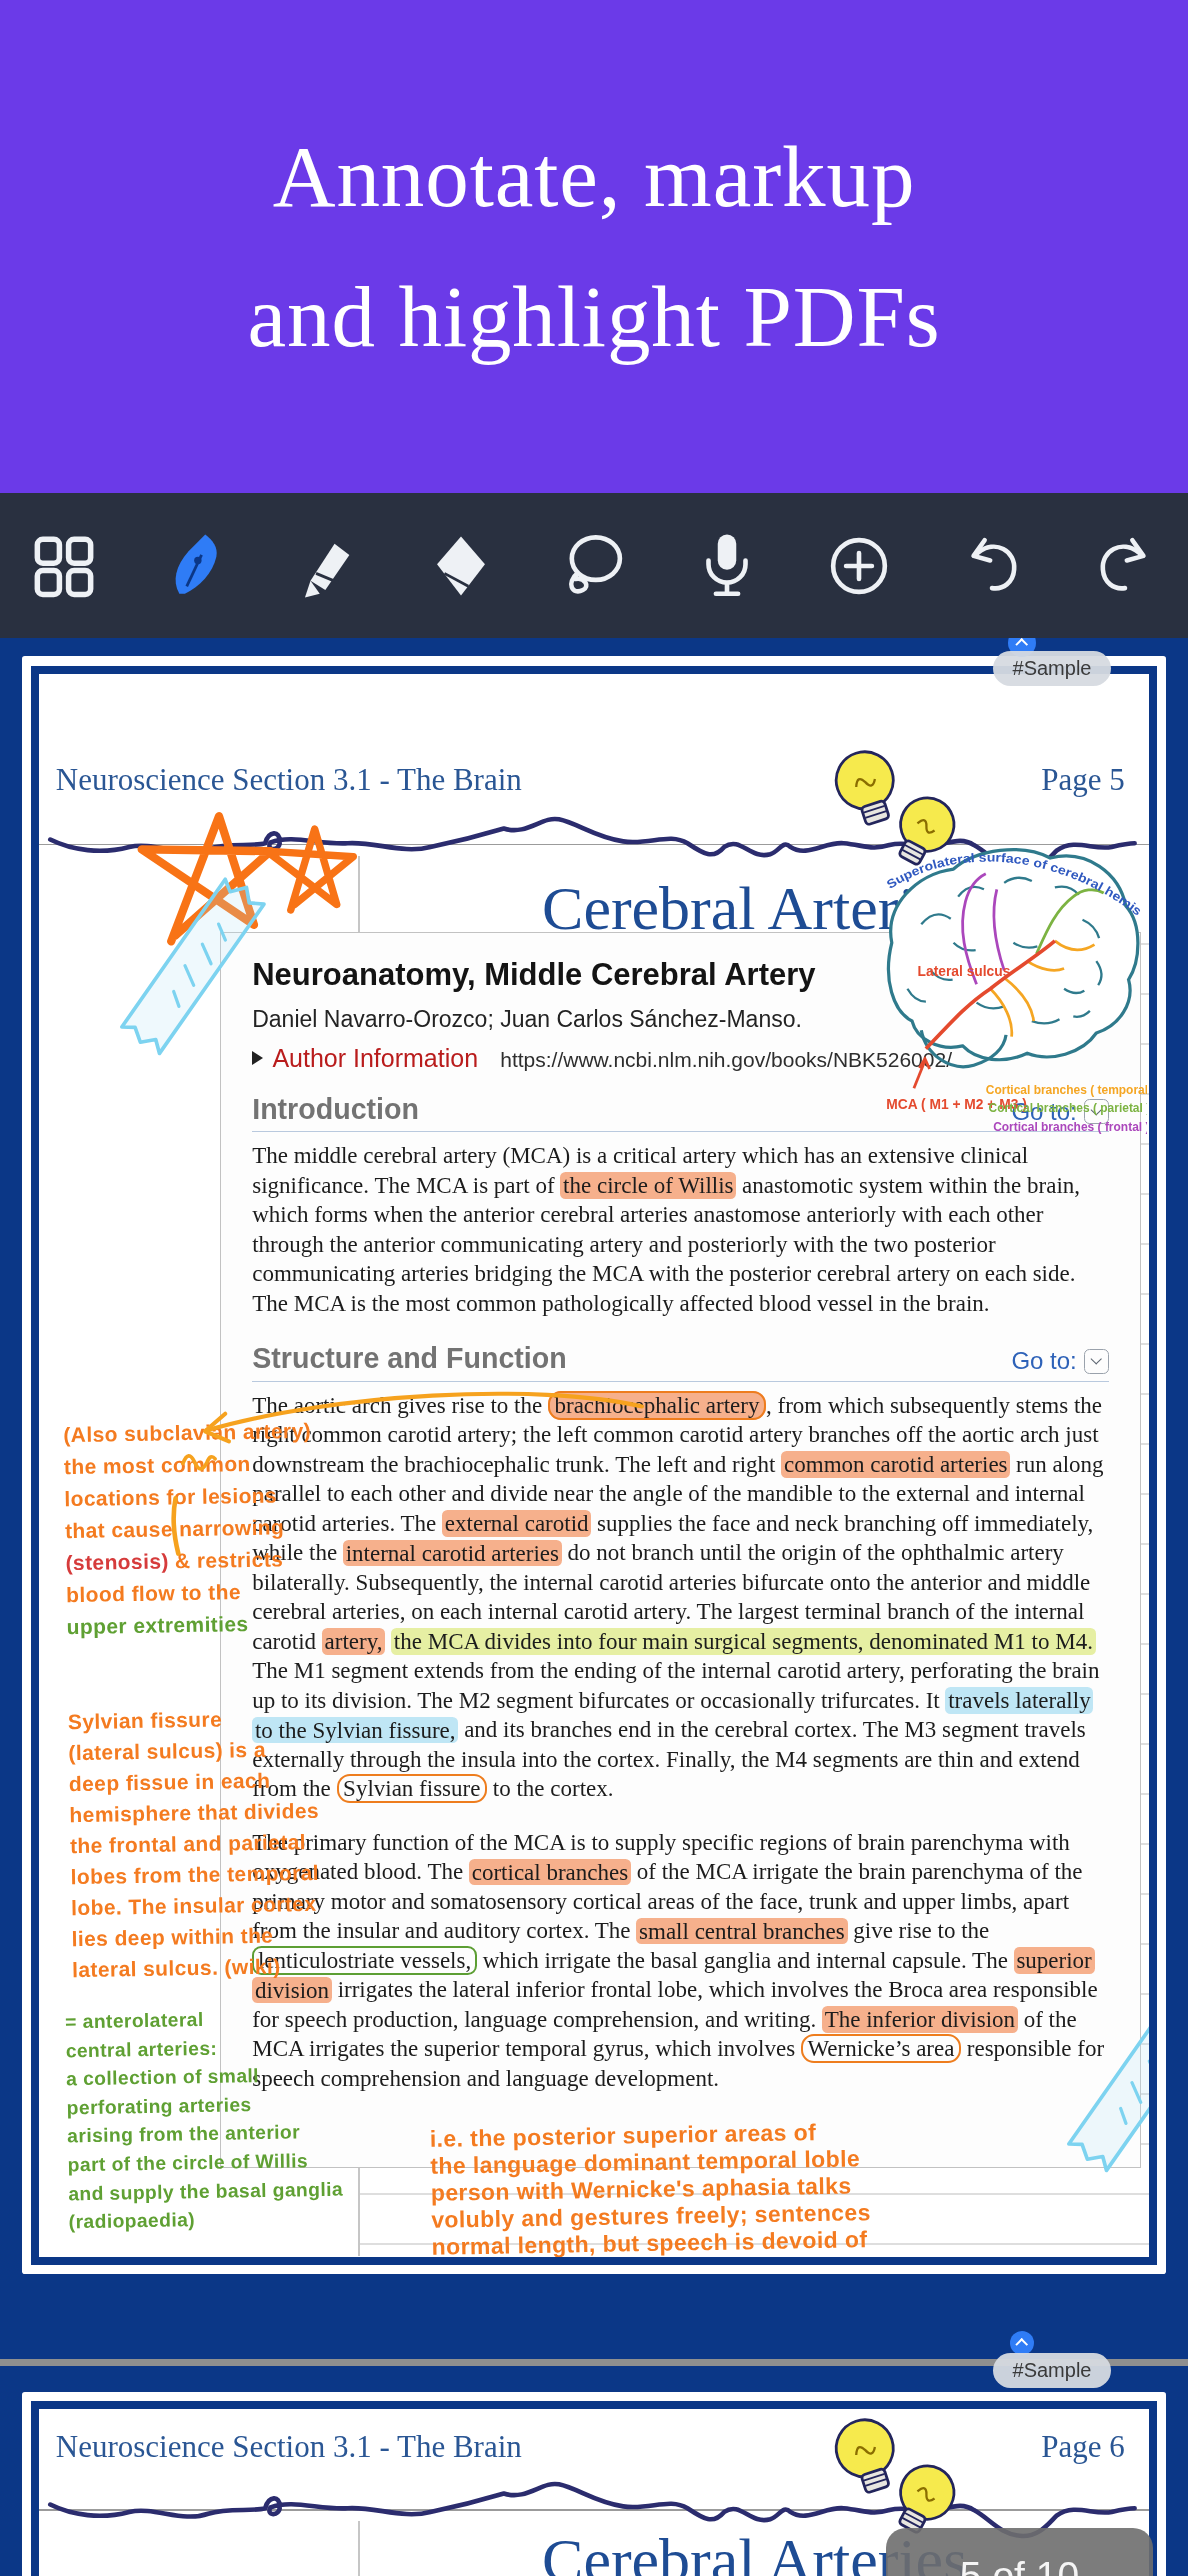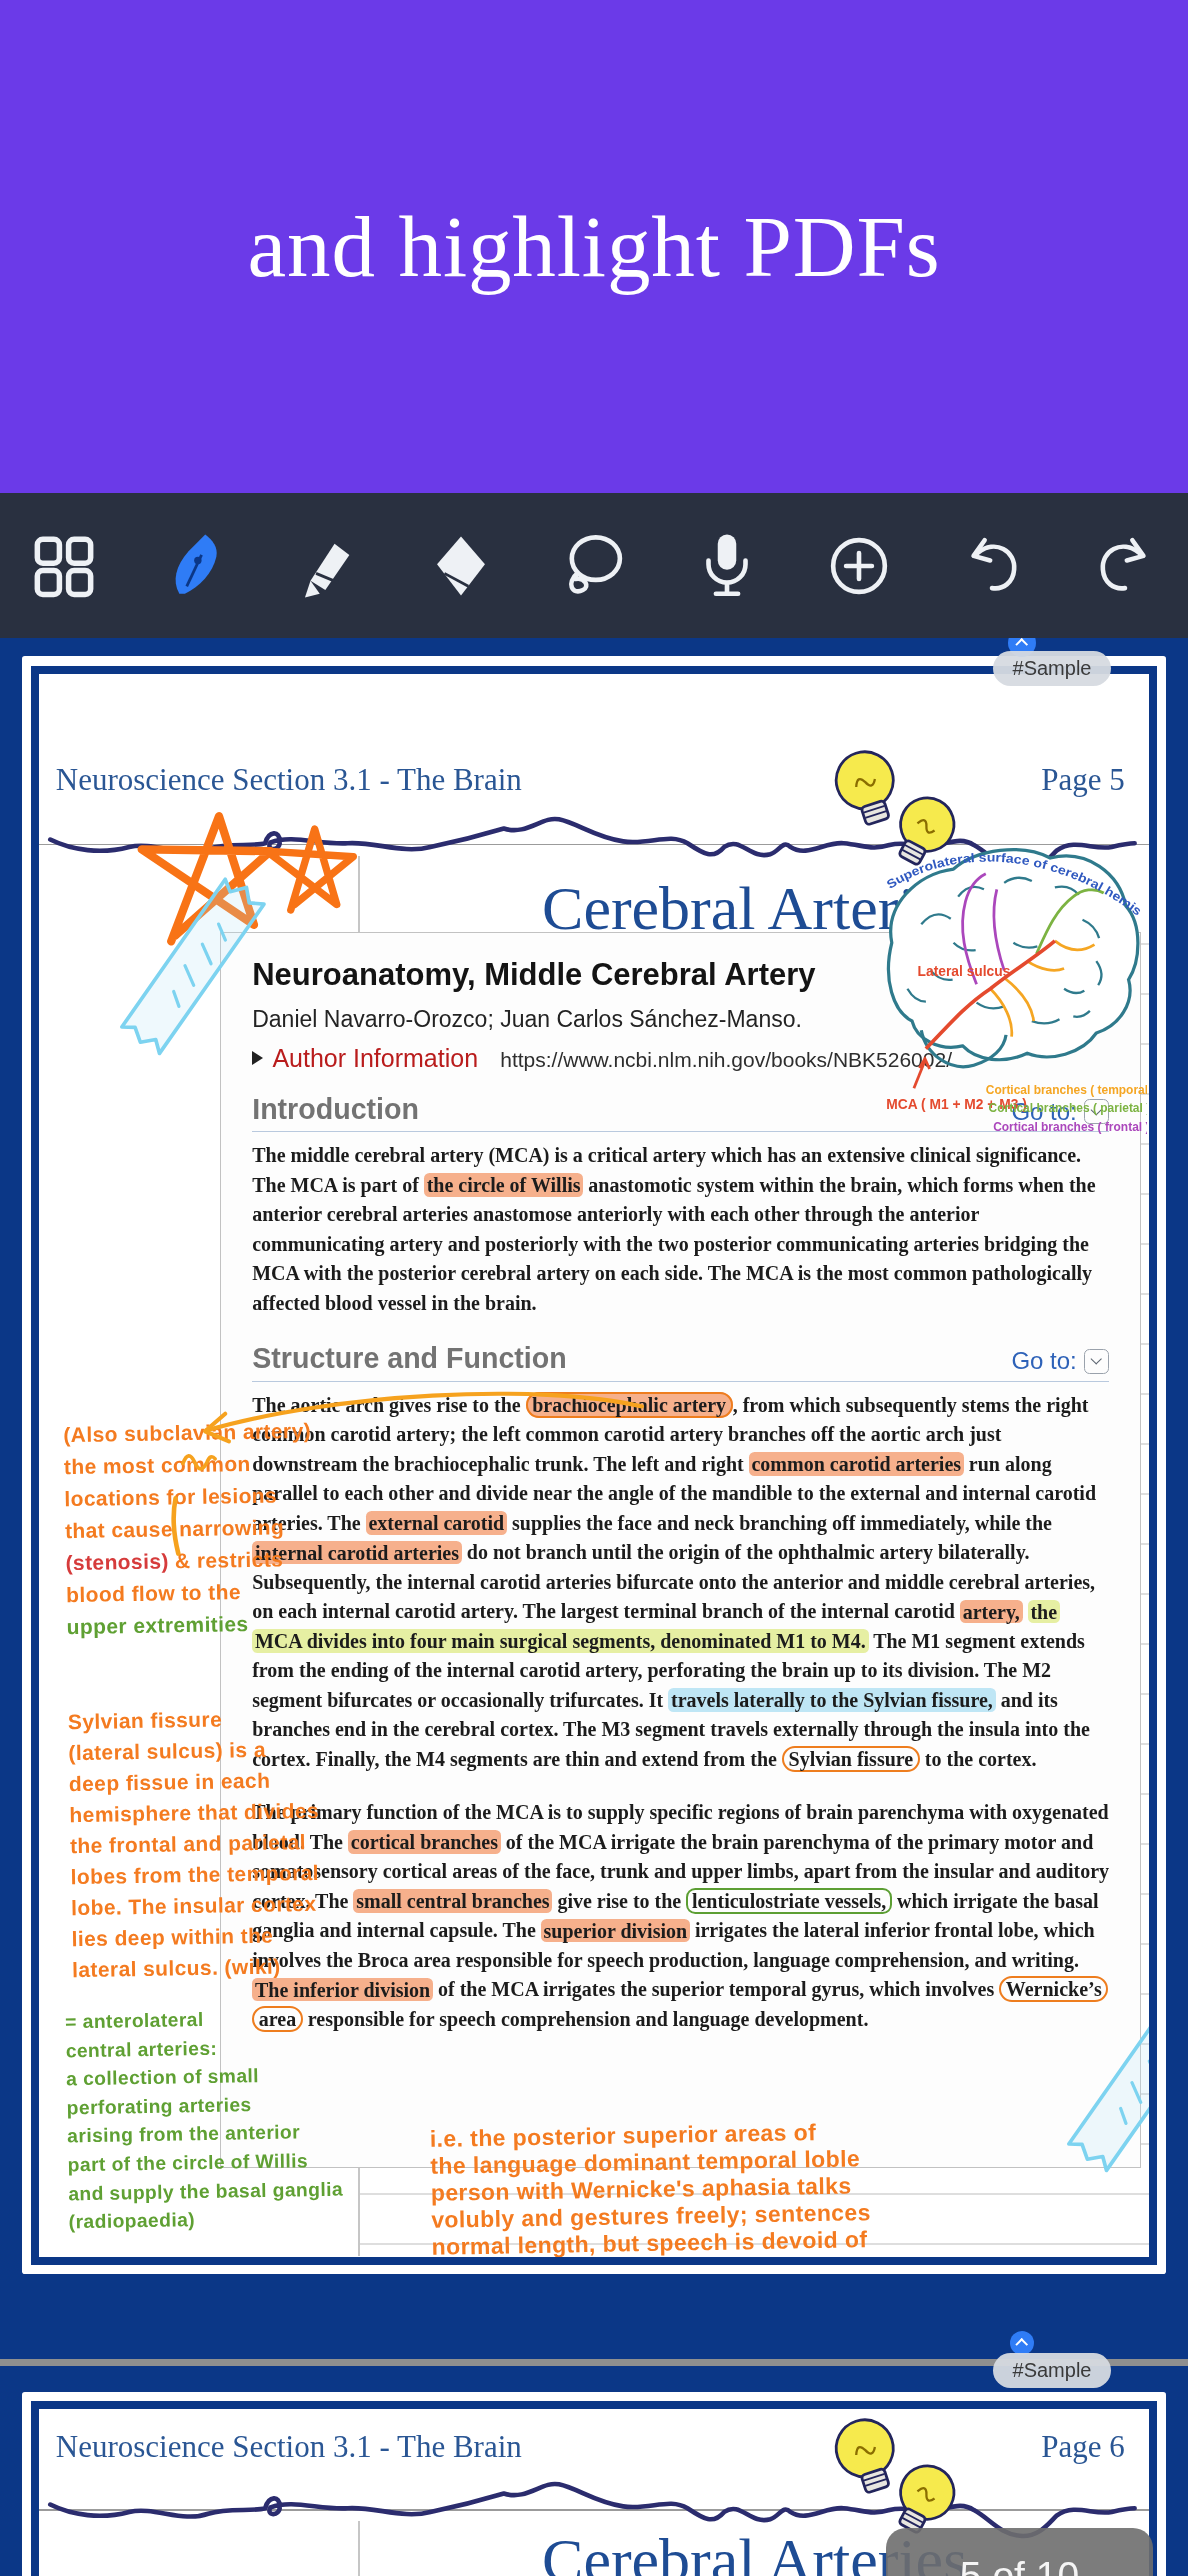--- a/index.html
+++ b/index.html
@@ -35,21 +35,21 @@
   .a-info-link{font-size:25px;color:#b91c1c;}
   .a-url{font-size:21px;color:#2e2e2e;margin-left:13px;}
   .a-update{font-size:22px;color:#232323;margin-top:11px;}
   .sec-row{display:flex;align-items:flex-end;justify-content:space-between;border-bottom:1.8px solid #B9C9DE;padding-bottom:5.5px;}
   .sec-row.first{margin-top:20px;}
   .sec-row.later{margin-top:24px;}
   .sec-h{font-size:28.6px;font-weight:bold;color:#737373;}
   .goto{display:flex;align-items:center;gap:7.4px;font-size:24px;color:#2E62B8;}
   .goto-box{position:relative;width:25px;height:25px;border:1.8px solid #9AA2AC;border-radius:5.5px;box-sizing:border-box;}
   .goto-box::after{content:"";position:absolute;left:6.4px;top:5.5px;width:7.4px;height:7.4px;border-right:1.8px solid #5B6470;border-bottom:1.8px solid #5B6470;transform:rotate(45deg);}
-  .para{font-family:"Liberation Serif",serif;font-size:20px;line-height:29.5px;color:#1C1C1C;margin-top:9.2px;font-weight:bold;}
+  .para{font-family:"Liberation Serif",serif;font-size:23px;line-height:29.5px;color:#1C1C1C;margin-top:9.2px;}
   .para.sp{margin-top:24px;}
   .hl-orange{background:#F6B08C;border-radius:5.5px;padding:0.9px 2.8px;-webkit-box-decoration-break:clone;box-decoration-break:clone;}
   .hl-yellow{background:#E6EFA3;border-radius:5.5px;padding:0.9px 2.8px;-webkit-box-decoration-break:clone;box-decoration-break:clone;}
   .hl-blue{background:#BFE6F5;border-radius:5.5px;padding:0.9px 2.8px;-webkit-box-decoration-break:clone;box-decoration-break:clone;}
   .box-orange{border:2.8px solid #EE7D1E;border-radius:13px;padding:0 4.6px;-webkit-box-decoration-break:clone;box-decoration-break:clone;}
   .box-green{border:2.8px solid #5C9E33;border-radius:9.2px;padding:0 3.7px;-webkit-box-decoration-break:clone;box-decoration-break:clone;}
 
   
   .hand{position:absolute;font-weight:700;letter-spacing:0.4px;transform:rotate(-1deg);z-index:4;}
   .hand .hand-line{white-space:nowrap;}
@@ -67,20 +67,21 @@
   .divider{position:absolute;left:0;width:1188px;height:7.4px;background:#8F8F8F;z-index:3;}
 
   svg text{font-family:"Liberation Sans",sans-serif;font-weight:700;}
 </style>
 </head>
 <body>
 
 <div class="phone">
 
   <div class="banner">
+    <div>Annotate, markup</div>
     <div>and highlight PDFs</div>
   </div>
 
   <div class="toolbar">
     <button class="tool">
       <svg width="68" height="68" viewBox="0 0 74 74">
         <g fill="none" stroke="#EEF1F5" stroke-width="6">
           <rect x="8" y="8" width="24" height="26" rx="6"></rect>
             <rect x="42" y="8" width="24" height="26" rx="6"></rect>
           <rect x="8" y="42" width="24" height="26" rx="6"></rect>

